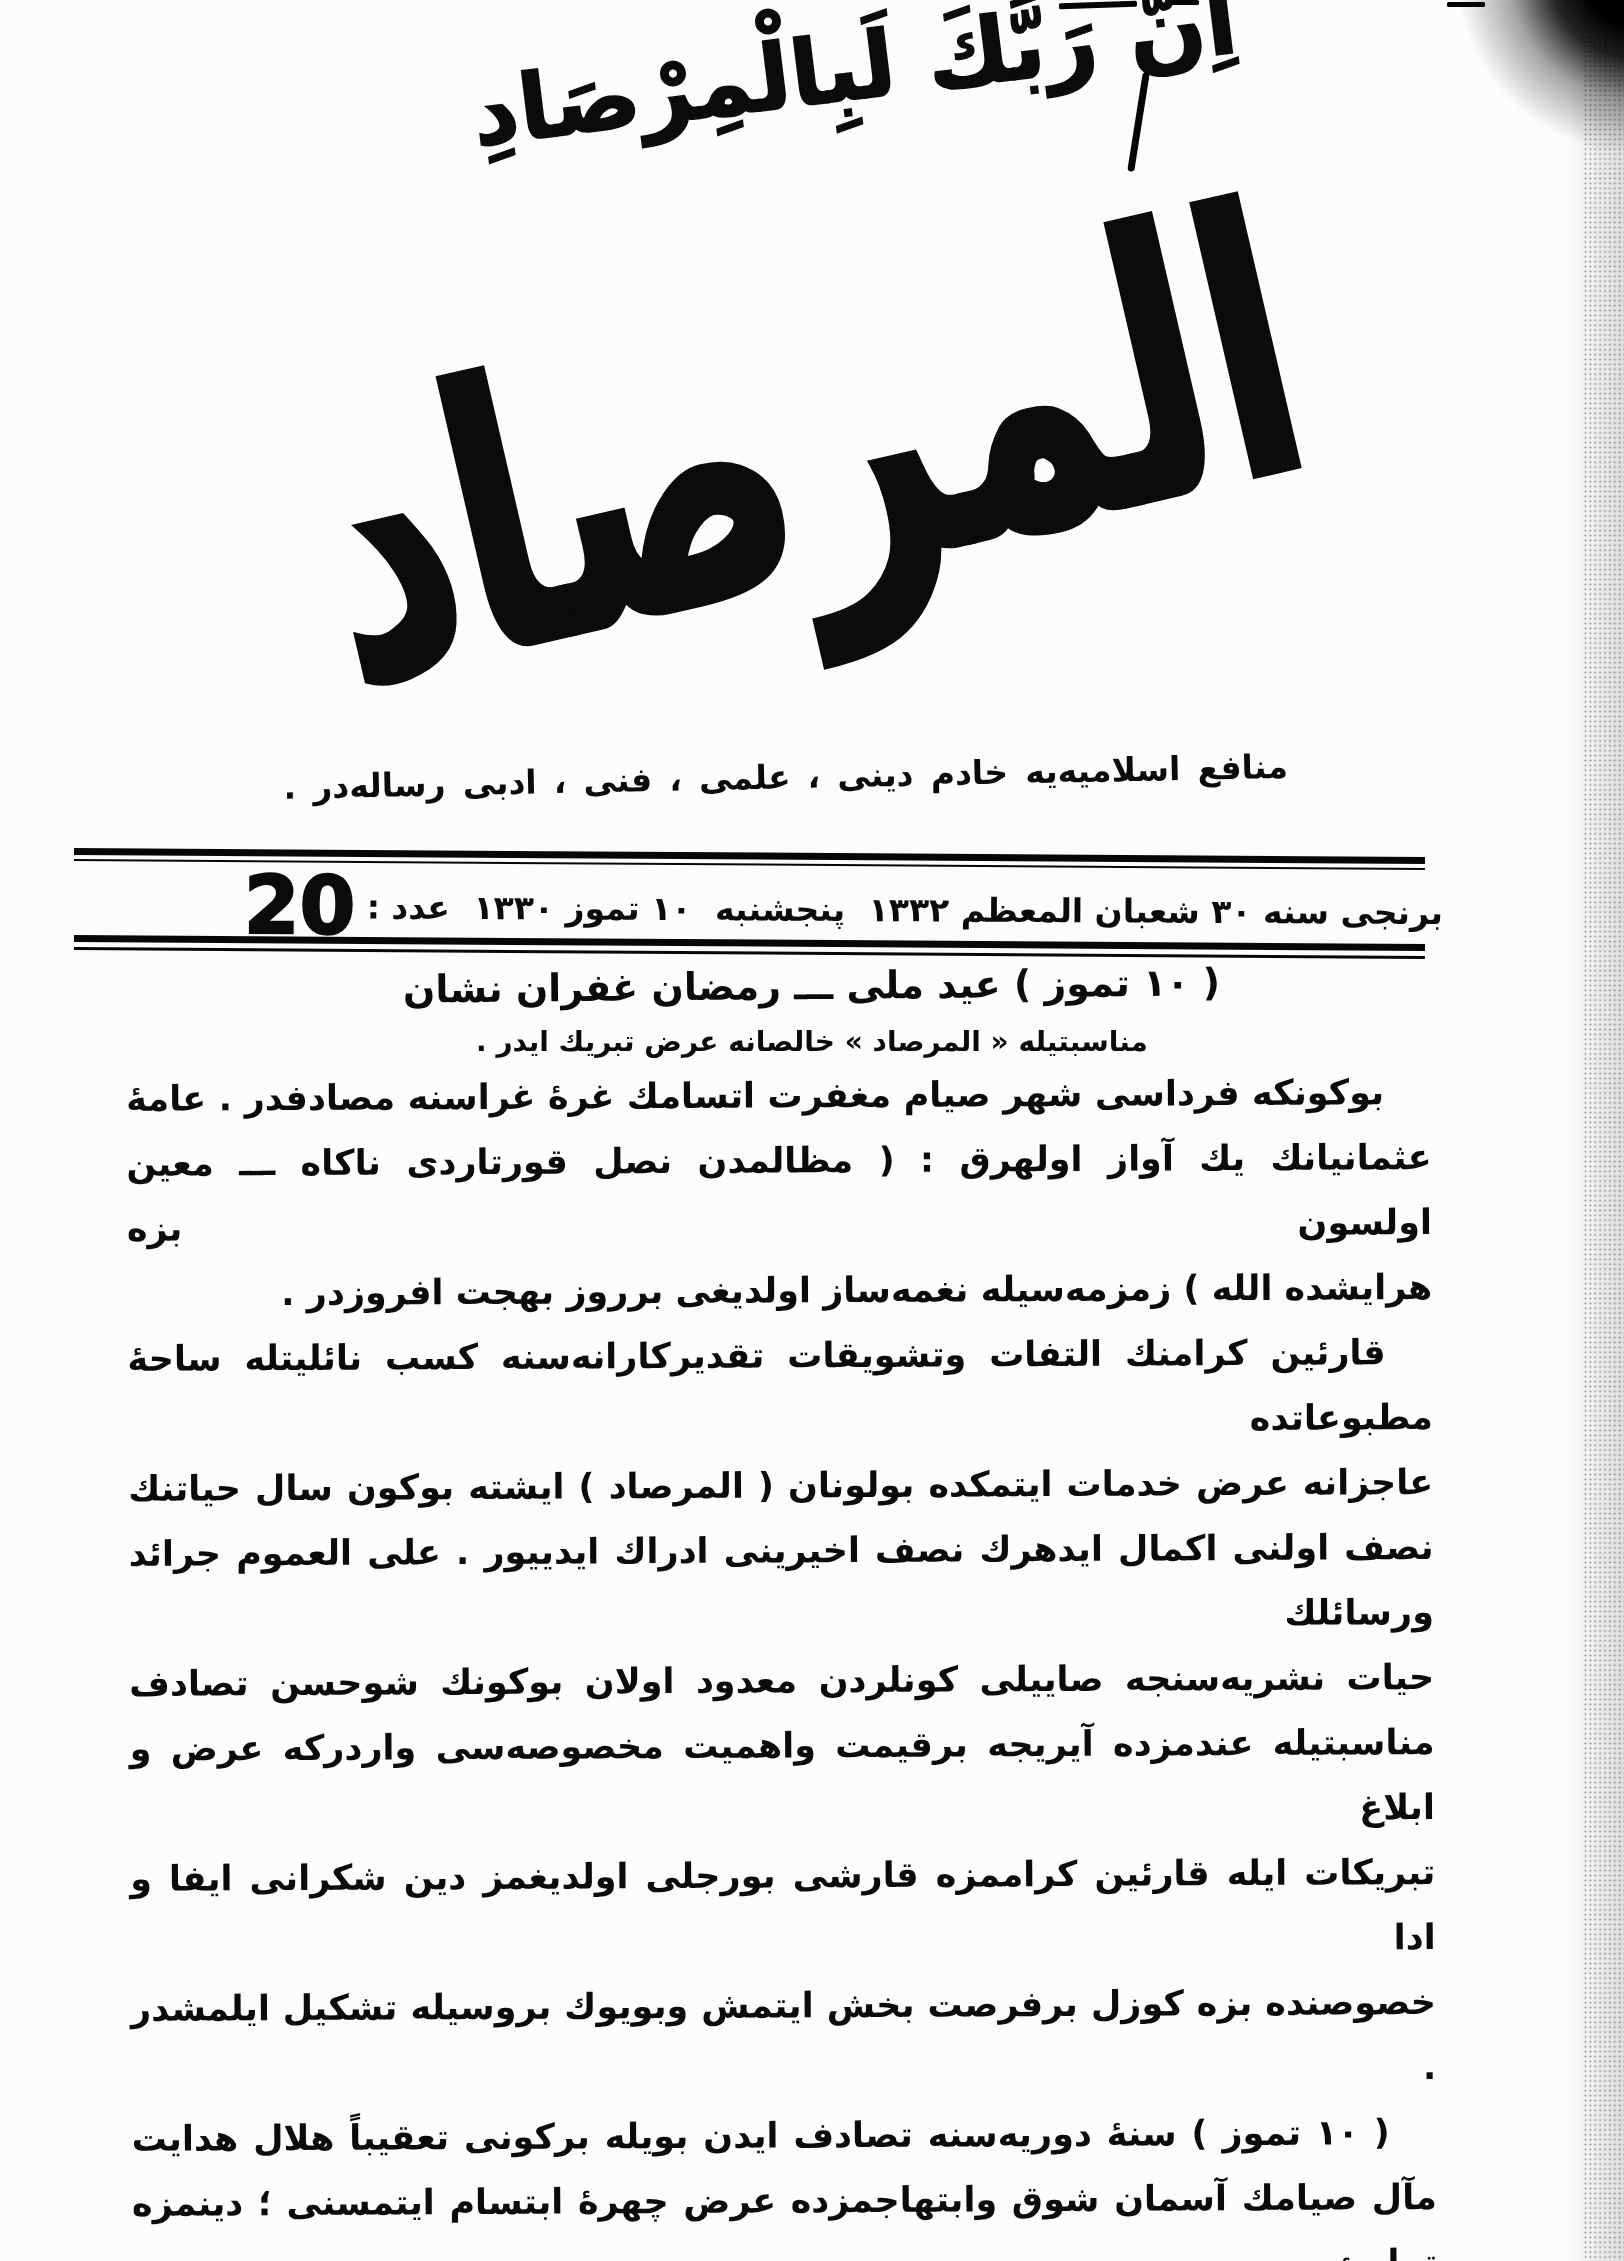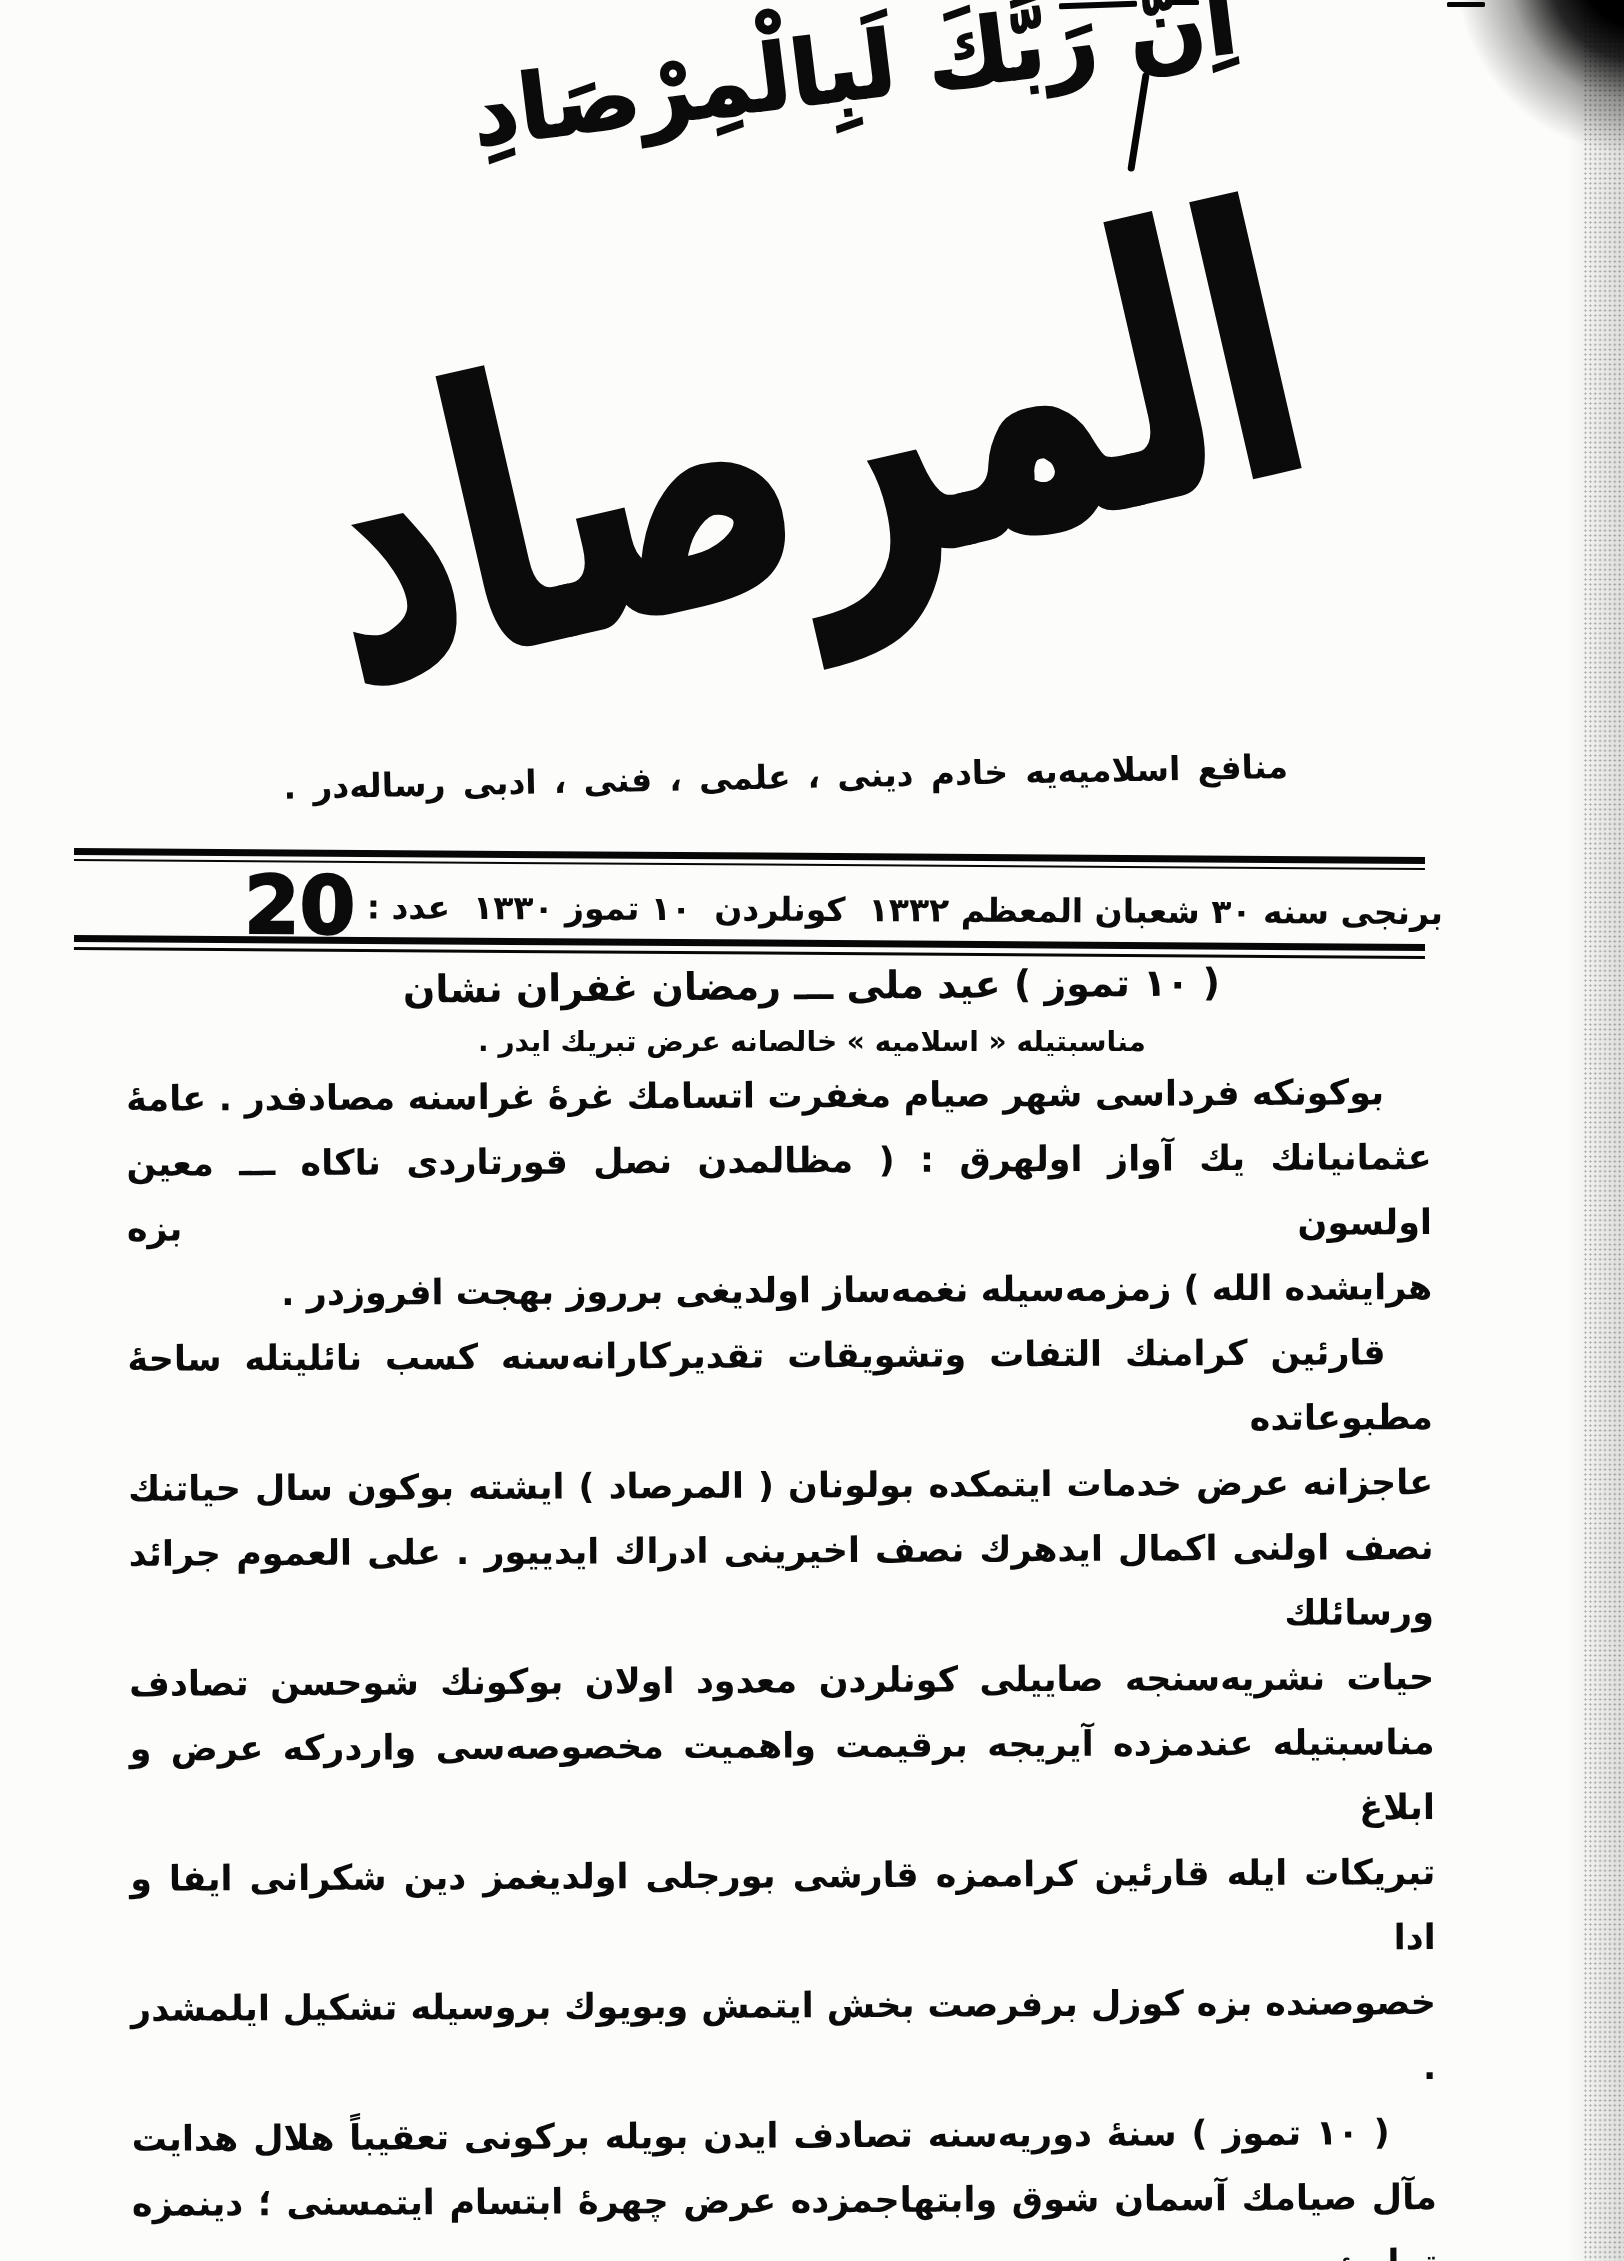--- a/index.html
+++ b/index.html
@@ -136,35 +136,35 @@
   </div>
   <div class="subtitle">منافع اسلاميه‌يه خادم دينى ، علمى ، فنى ، ادبى رساله‌در .</div>
 
   <div class="rule rule-top">
     <div class="thick"></div>
     <div class="thin"></div>
   </div>
 
   <div class="dateline">
     <span>برنجى سنه ٣٠ شعبان المعظم ١٣٣٢</span>
-    <span>كونلردن</span>
+    <span>پنجشنبه</span>
     <span>١٠ تموز ١٣٣٠</span>
     <span class="issue">
       <span>عدد :</span>
       <span class="issue-number">20</span>
     </span>
   </div>
 
   <div class="rule rule-bottom">
     <div class="thick"></div>
     <div class="thin"></div>
   </div>
 
   <div class="headline">( ١٠ تموز ) عيد ملى ـــ رمضان غفران نشان</div>
-  <div class="subheadline">مناسبتيله « اسلاميه » خالصانه عرض تبريك ايدر .</div>
+  <div class="subheadline">مناسبتيله « المرصاد » خالصانه عرض تبريك ايدر .</div>
 
   <div class="bodytext">
     <p class="bline indent">بوكونكه فرداسى شهر صيام مغفرت اتسامك غرهٔ غراسنه مصادفدر . عامهٔ</p>
     <p class="bline">عثمانيانك يك آواز اولهرق : ( مظالمدن نصل قورتاردى ناكاه ـــ معين اولسون بزه</p>
     <p class="bline short">هرايشده الله ) زمزمه‌سيله نغمه‌ساز اولديغى برروز بهجت افروزدر .</p>
     <p class="bline indent">قارئين كرامنك التفات وتشويقات تقديركارانه‌سنه كسب نائليتله ساحهٔ مطبوعاتده</p>
     <p class="bline">عاجزانه عرض خدمات ايتمكده بولونان ( المرصاد ) ايشته بوكون سال حياتنك</p>
     <p class="bline">نصف اولنى اكمال ايدهرك نصف اخيرينى ادراك ايدييور . على العموم جرائد ورسائلك</p>
     <p class="bline">حيات نشريه‌سنجه صاييلى كونلردن معدود اولان بوكونك شوحسن تصادف</p>
     <p class="bline">مناسبتيله عندمزده آيريجه برقيمت واهميت مخصوصه‌سى واردركه عرض و ابلاغ</p>

